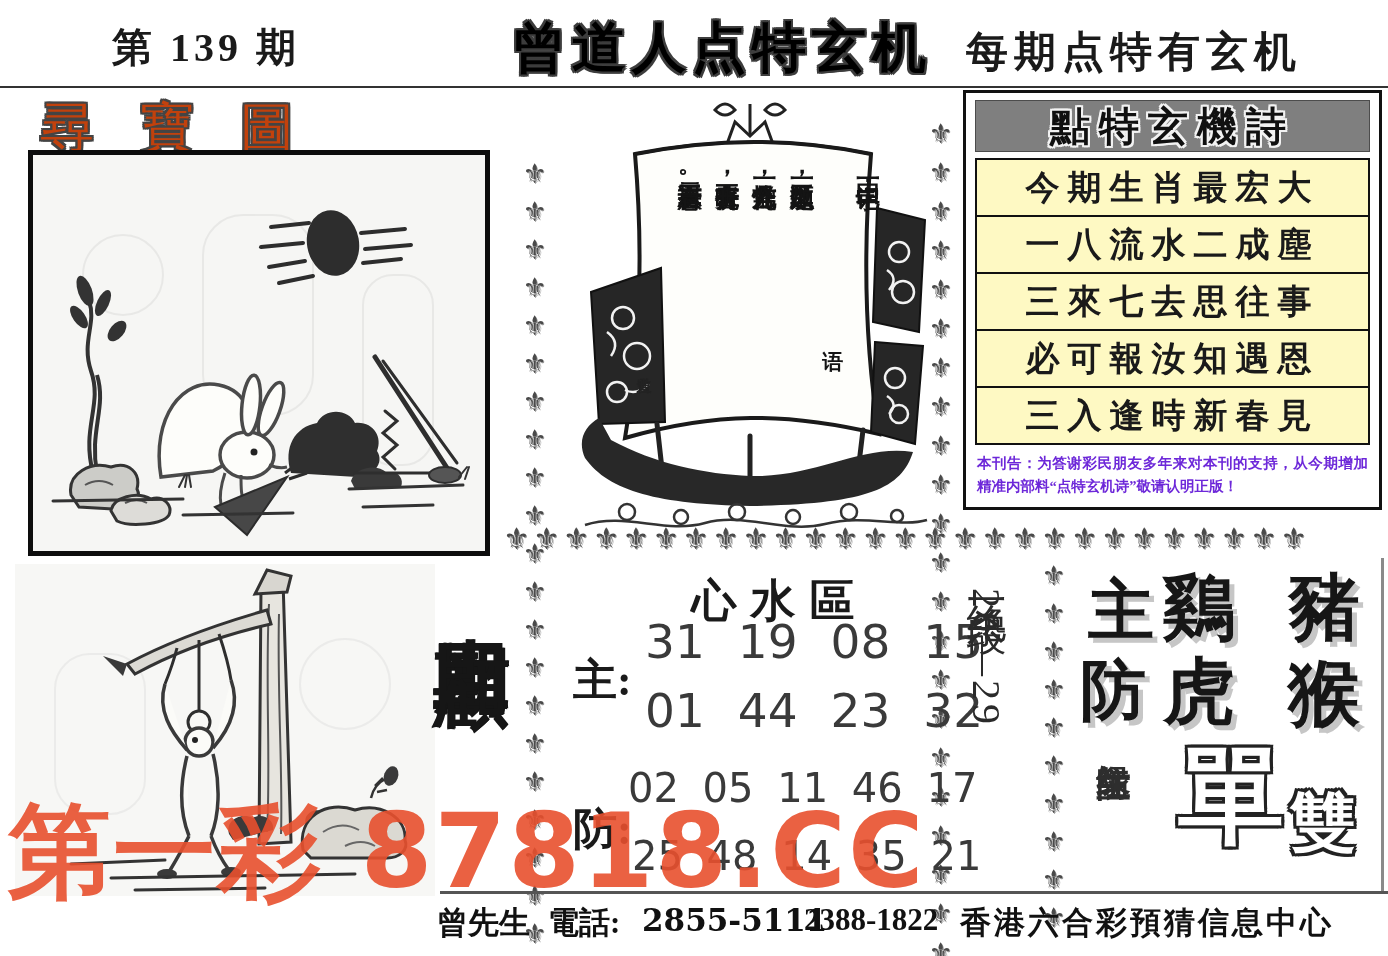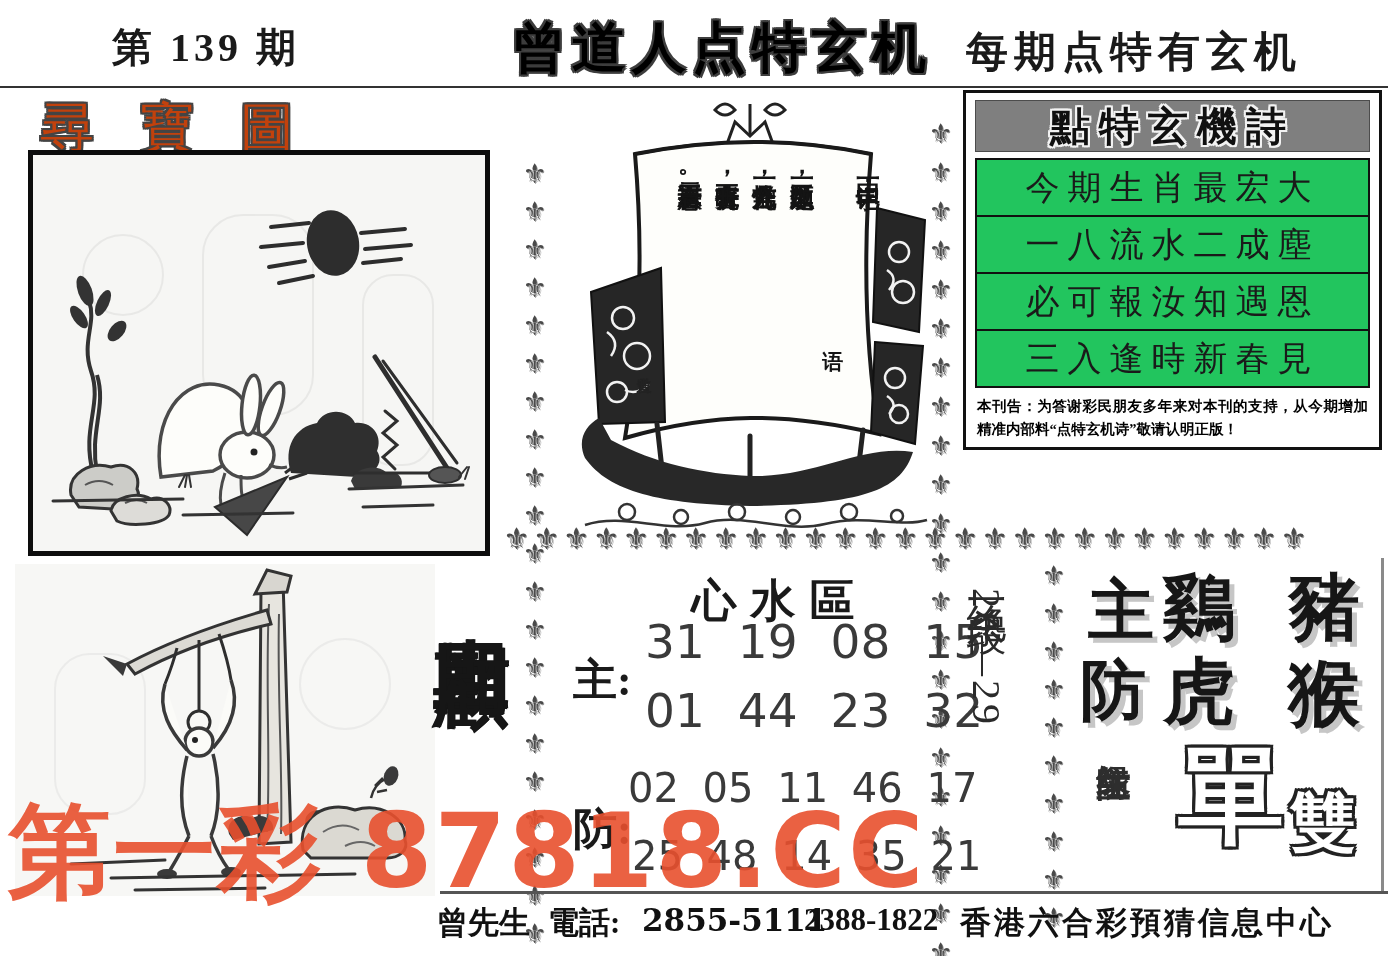--- a/index.html
+++ b/index.html
@@ -38,31 +38,31 @@
   
   .boat-svg{left:565px;top:92px;}
   .sail-text{left:626px;top:166px;width:256px;height:286px;writing-mode:vertical-rl;
         font-size:24px;font-weight:700;line-height:1.18;color:#141414;}
   .sail-col{margin-left:9px;}
   .sail-col:nth-child(2){padding-top:168px;font-size:21px;margin-left:4px;}
   .sail-sign{left:636px;top:366px;writing-mode:vertical-rl;text-orientation:upright;
         font-size:15px;font-weight:700;line-height:1;color:#222;}
 
   
-  .poem-panel{left:963px;top:90px;width:419px;height:360px;border:3px solid #111;background:#fff;box-sizing:border-box;}
+  .poem-panel{left:963px;top:90px;width:419px;height:420px;border:3px solid #111;background:#fff;box-sizing:border-box;}
   .poem-titlebar{margin:7px 9px 0 9px;height:50px;background:#7f7f7f;border:1px solid #4c4c4c;
         display:flex;align-items:center;justify-content:center;}
   .poem-title{font-size:40px;font-weight:900;letter-spacing:9px;color:#101010;
         text-shadow:-2px -2px 0 #f2f2f2,2px -2px 0 #f2f2f2,-2px 2px 0 #f2f2f2,2px 2px 0 #f2f2f2,
                     0 -2px 0 #f2f2f2,0 2px 0 #f2f2f2,-2px 0 0 #f2f2f2,2px 0 0 #f2f2f2;}
   .poem-lines{margin:6px 9px 0 9px;}
   .poem-line{height:55px;border:2px solid #111;display:flex;align-items:center;justify-content:center;
-        font-size:34px;font-weight:400;letter-spacing:8px;background:#22c55e;}
+        font-size:34px;font-weight:700;letter-spacing:8px;background:#fef9c3;}
   .poem-line + .poem-line{margin-top:-2px;}
-  .poem-notice{margin:7px 11px 0 11px;font-size:14.5px;font-weight:700;line-height:1.6;color:#000000;text-align:justify;}
+  .poem-notice{margin:7px 11px 0 11px;font-size:14.5px;font-weight:700;line-height:1.6;color:#6d28d9;text-align:justify;}
 
   
   .hot-title{left:655px;top:571px;width:250px;text-align:center;font-size:45px;font-weight:900;letter-spacing:14px;}
   .num{font-family:"DejaVu Sans", sans-serif;color:#3a3a3a;white-space:nowrap;}
   .hot-main-label{left:573px;top:651px;font-size:44px;font-weight:700;}
   .hot-main-1{left:645px;top:614px;font-size:47px;word-spacing:18px;}
   .hot-main-2{left:645px;top:683px;font-size:47px;word-spacing:18px;}
   .hot-guard-1{left:628px;top:765px;font-size:40px;word-spacing:11px;}
   .hot-guard-label{left:573px;top:800px;font-size:44px;font-weight:700;}
   .hot-guard-2{left:632px;top:833px;font-size:40px;word-spacing:11px;}
@@ -324,20 +324,21 @@
   </div>
   <div class="abs sail-sign">曾道人</div>
 
   <div class="abs poem-panel">
     <div class="poem-titlebar">
       <span class="poem-title">點特玄機詩</span>
     </div>
     <div class="poem-lines">
       <div class="poem-line">今期生肖最宏大</div>
       <div class="poem-line">一八流水二成塵</div>
+      <div class="poem-line">三來七去思往事</div>
       <div class="poem-line">必可報汝知遇恩</div>
       <div class="poem-line">三入逢時新春見</div>
     </div>
     <div class="poem-notice">本刊告：为答谢彩民朋友多年来对本刊的支持，从今期增加精准内部料“点特玄机诗”敬请认明正版！</div>
   </div>
 
   <div class="abs hot-title">心水區</div>
   <div class="abs hot-main-label">主:</div>
   <div class="abs num hot-main-1">31 19 08 15</div>
   <div class="abs num hot-main-2">01 44 23 32</div>

